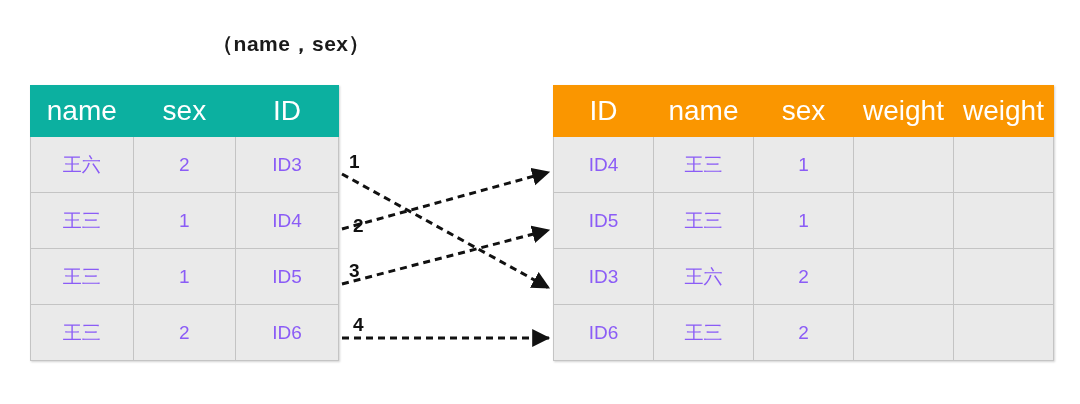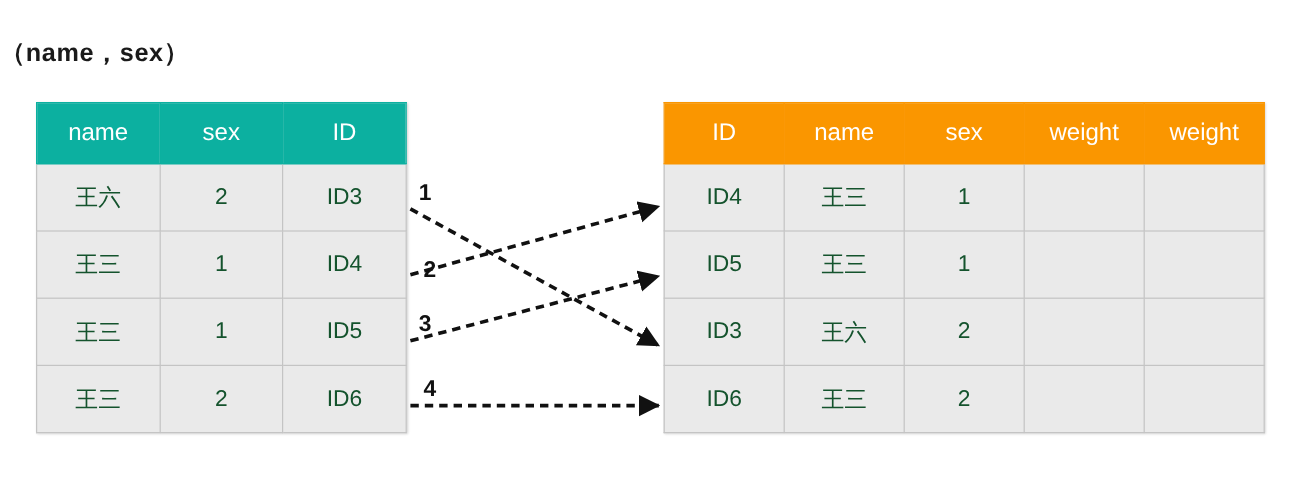--- a/index.html
+++ b/index.html
@@ -13,48 +13,48 @@
   }
   .stage{position:absolute;left:0;top:0;width:1080px;height:404px;}
 
   
   .title{
     position:absolute;
     font-size:21px;
     font-weight:bold;
     color:#1a1a1a;
     white-space:nowrap;
-    text-align:left;
+    text-align:right;
     letter-spacing:0.5px;
   }
   #title-left{left:0;top:30px;width:370px;}
   #title-right{left:553px;top:30px;width:500px;}
 
   
   .tbl{
     position:absolute;
     border-collapse:collapse;
     table-layout:fixed;
     background:#eaeaea;
     box-shadow:1px 1px 2px rgba(0,0,0,0.18);
   }
   .tbl td,.tbl th{
     border:1px solid #c4c4c4;
     text-align:center;
     vertical-align:middle;
     font-size:19px;
-    color:#14532d;
+    color:#8b5cf6;
     font-weight:normal;
     background:#eaeaea;
     height:55px;
     padding:0;
   }
   .tbl thead th{
     color:#ffffff;
-    font-size:20px;
+    font-size:28px;
     font-weight:normal;
     height:50px;
     border:1px solid transparent;
   }
   #table-left{left:30px;top:85px;width:308px;}
   #table-left thead th{background:#0cb0a0;border-color:#0cb0a0;}
   #table-left col{width:102.6px;}
 
   #table-right{left:553px;top:85px;width:500px;}
   #table-right thead th{background:#fa9600;border-color:#fa9600;}

